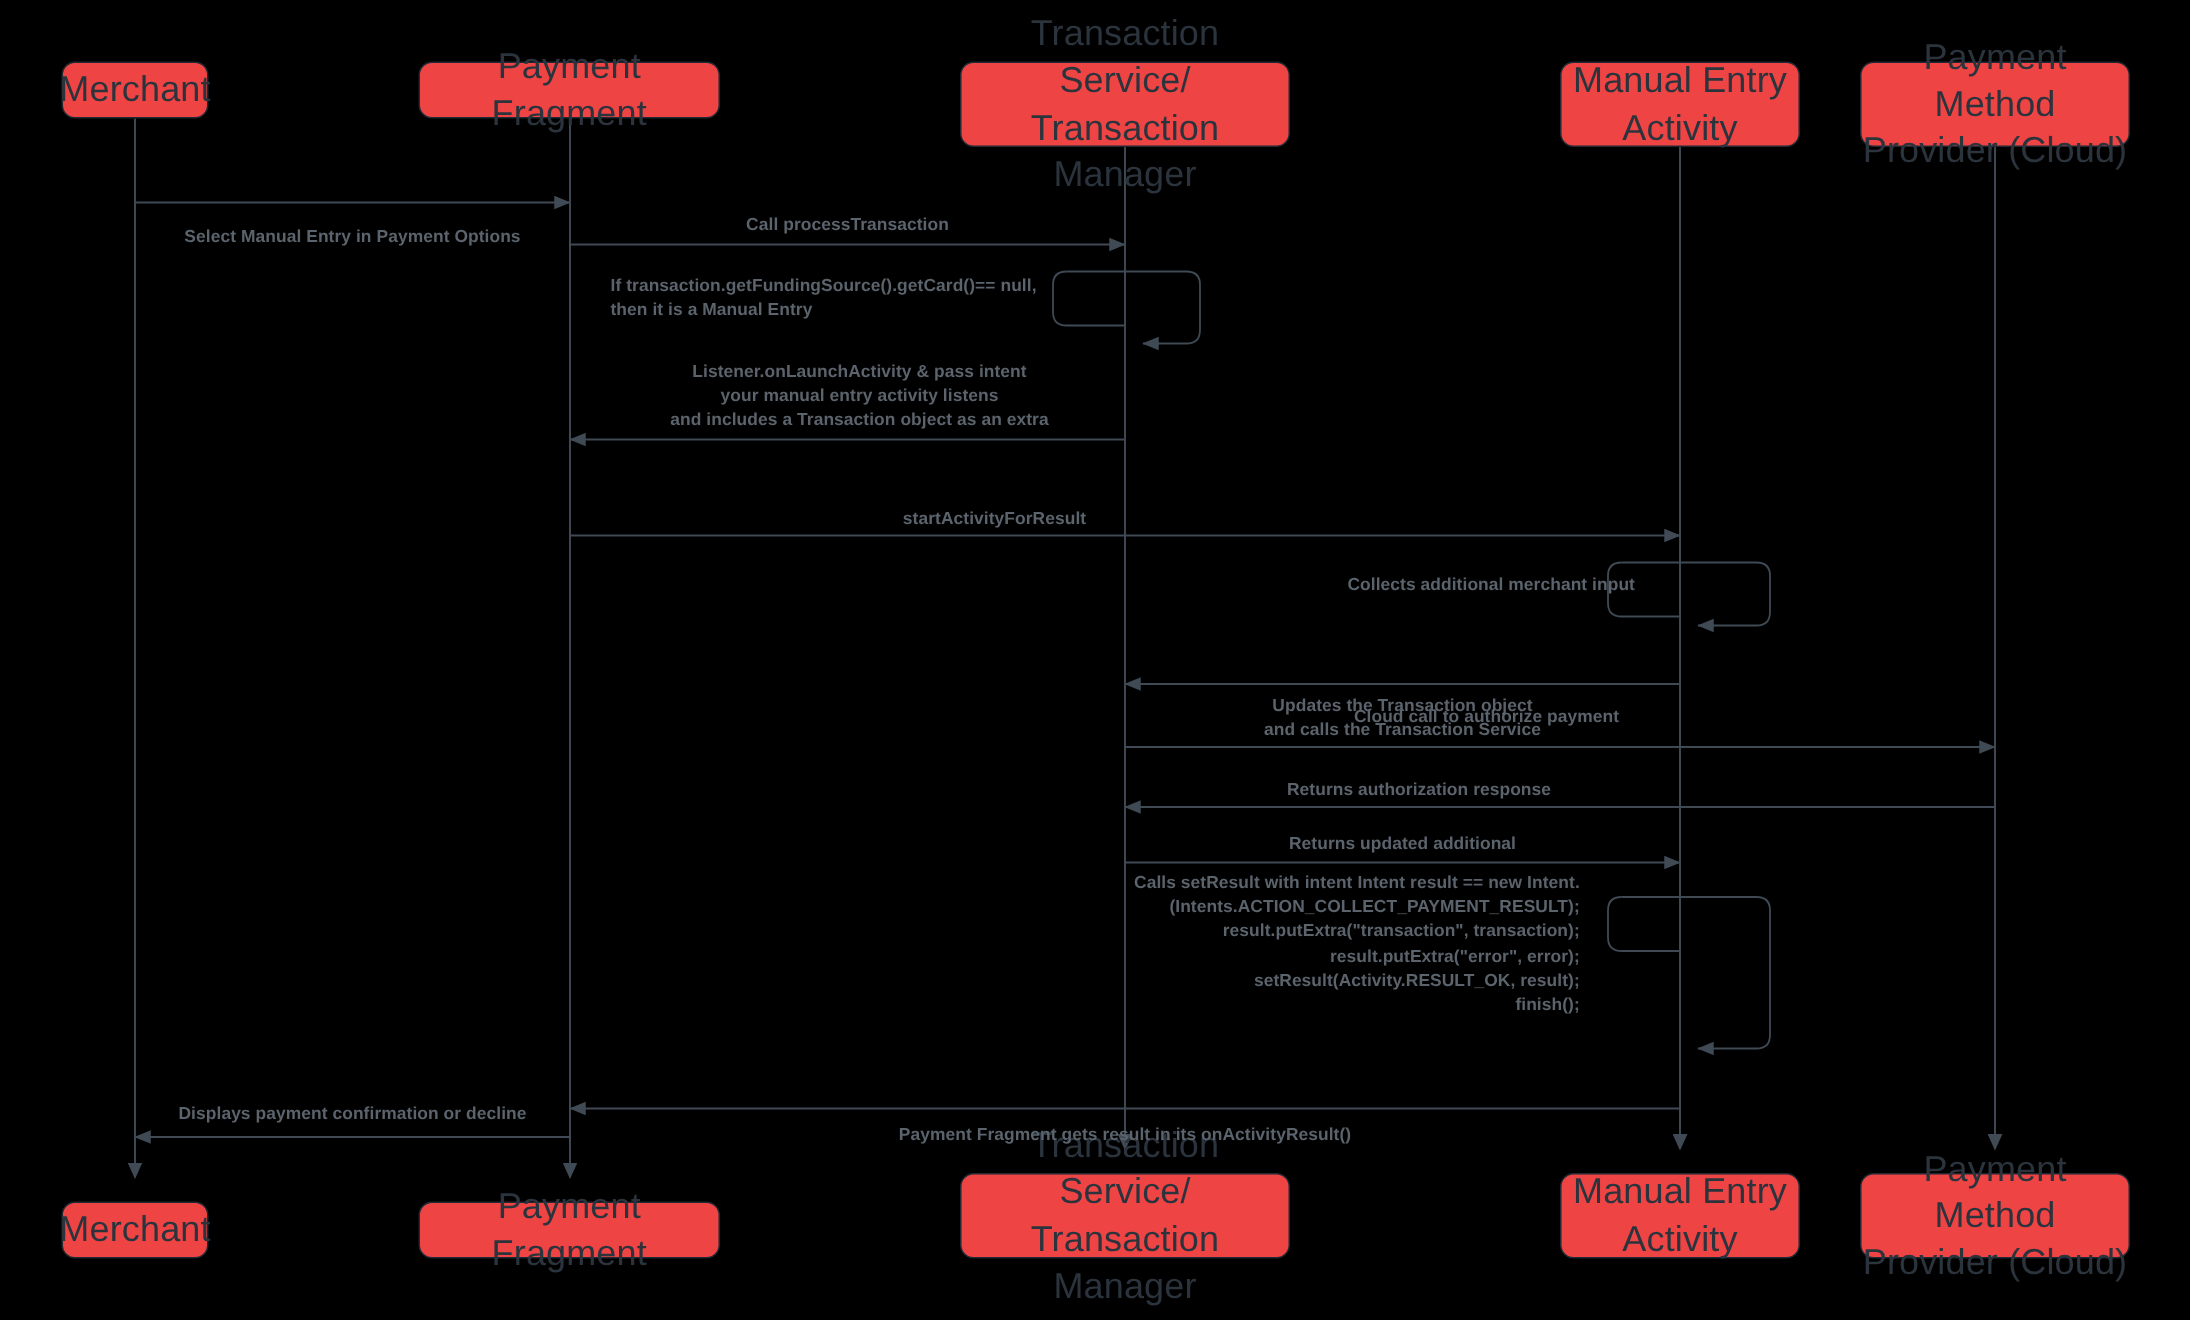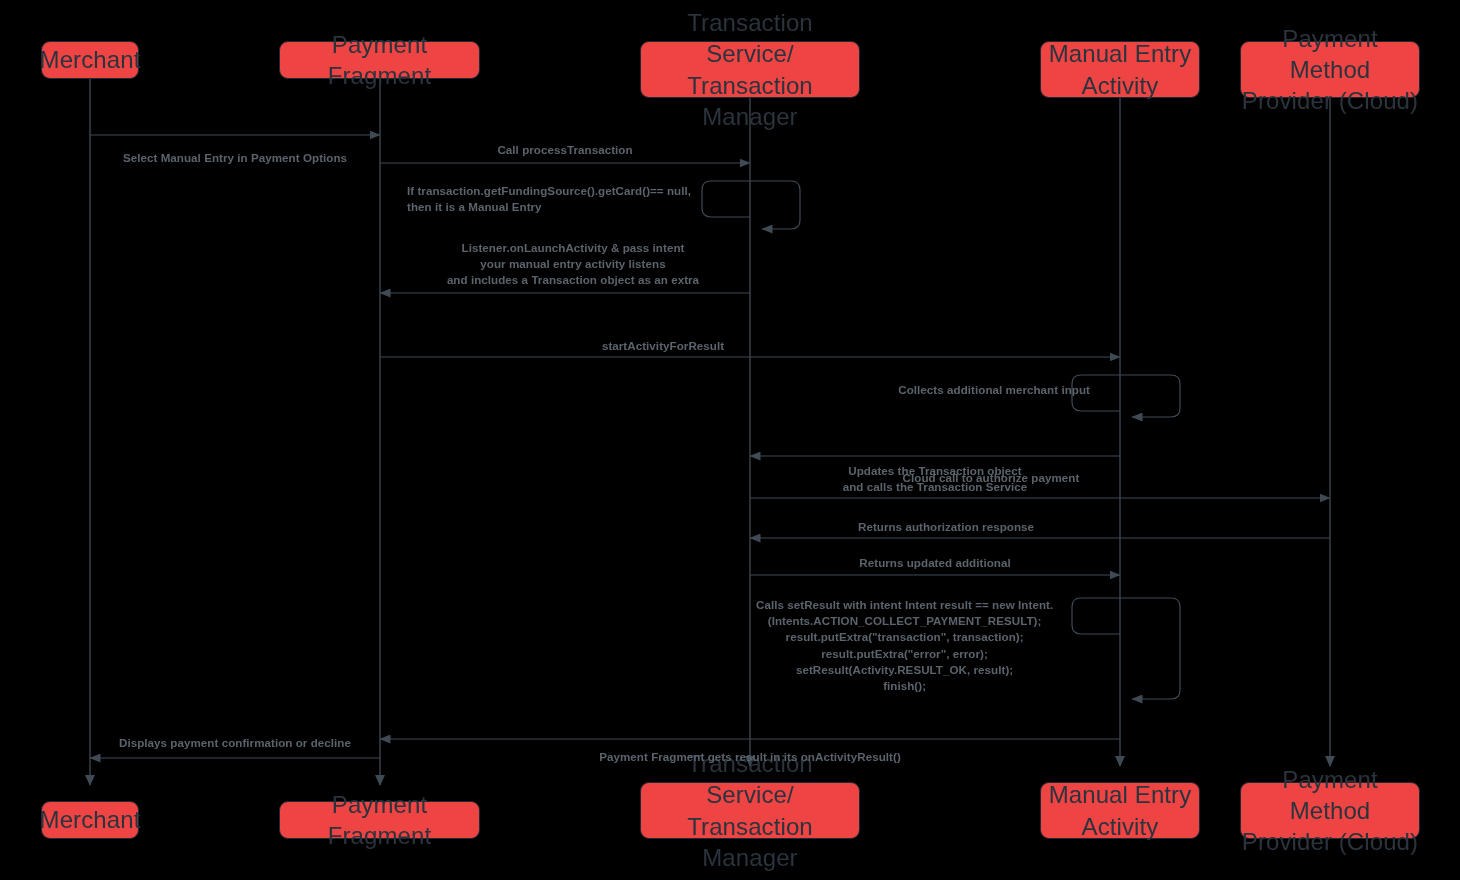--- a/index.html
+++ b/index.html
@@ -124,21 +124,21 @@
       <div class="msg-label center" style="top: 240px; left: 573px; text-align: center;">Listener.onLaunchActivity &amp; pass intent
 your manual entry activity listens
 and includes a Transaction object as an extra</div>
       <div class="msg-label center" style="top: 338px; left: 663px; text-align: center;">startActivityForResult</div>
       <div class="msg-label left" style="top: 382px; left: 0px; width: 1090px; text-align: right;">Collects additional merchant input</div>
       <div class="msg-label center" style="top: 419px; left: 935px; text-align: center; margin-top: 44px;">Updates the Transaction object
 and calls the Transaction Service</div>
       <div class="msg-label center" style="top: 470px; left: 946px; text-align: center; margin-left: 45px;">Cloud call to authorize payment</div>
       <div class="msg-label center" style="top: 519px; left: 946px; text-align: left;">Returns authorization response</div>
       <div class="msg-label center" style="top: 555px; left: 935px; text-align: center;">Returns updated additional</div>
-      <div class="msg-label left" style="top: 581px; left: 756px; text-align: center; margin-top: 16px;">Calls setResult with intent Intent result == new Intent.
+      <div class="msg-label left" style="top: 581px; left: 756px; text-align: right;">Calls setResult with intent Intent result == new Intent.
 (Intents.ACTION_COLLECT_PAYMENT_RESULT);
 result.putExtra("transaction", transaction);
 result.putExtra("error", error);
 setResult(Activity.RESULT_OK, result);
 finish();</div>
       <div class="msg-label center" style="top: 749px; left: 750px; text-align: center;">Payment Fragment gets result in its onActivityResult()</div>
       <div class="msg-label center" style="top: 735px; left: 235px; text-align: center;">Displays payment confirmation or decline</div>
     </div>
 
 </div>

